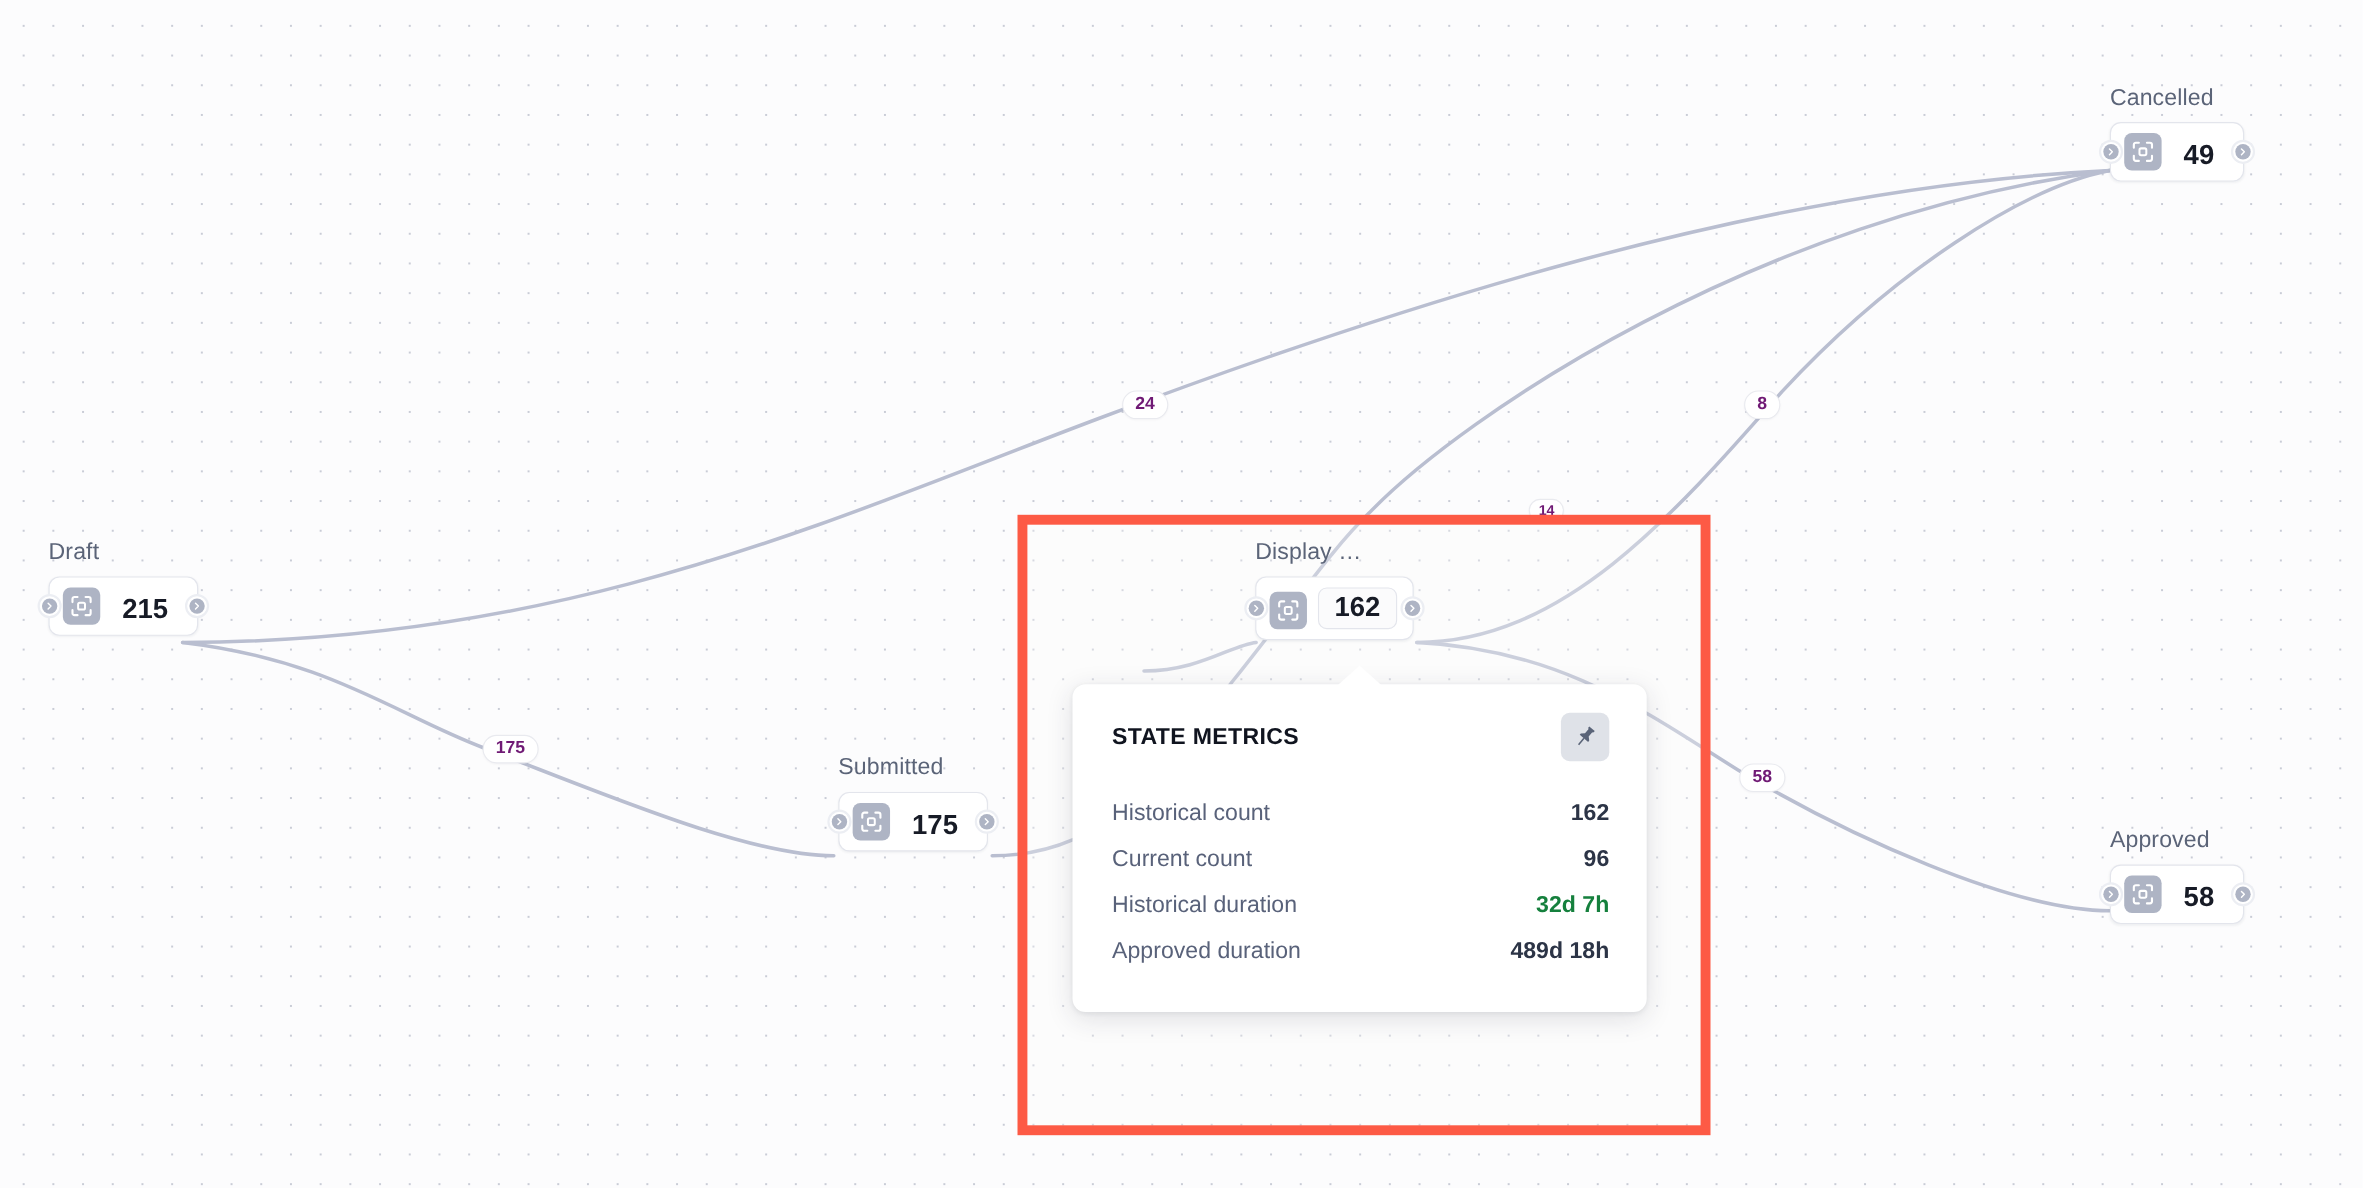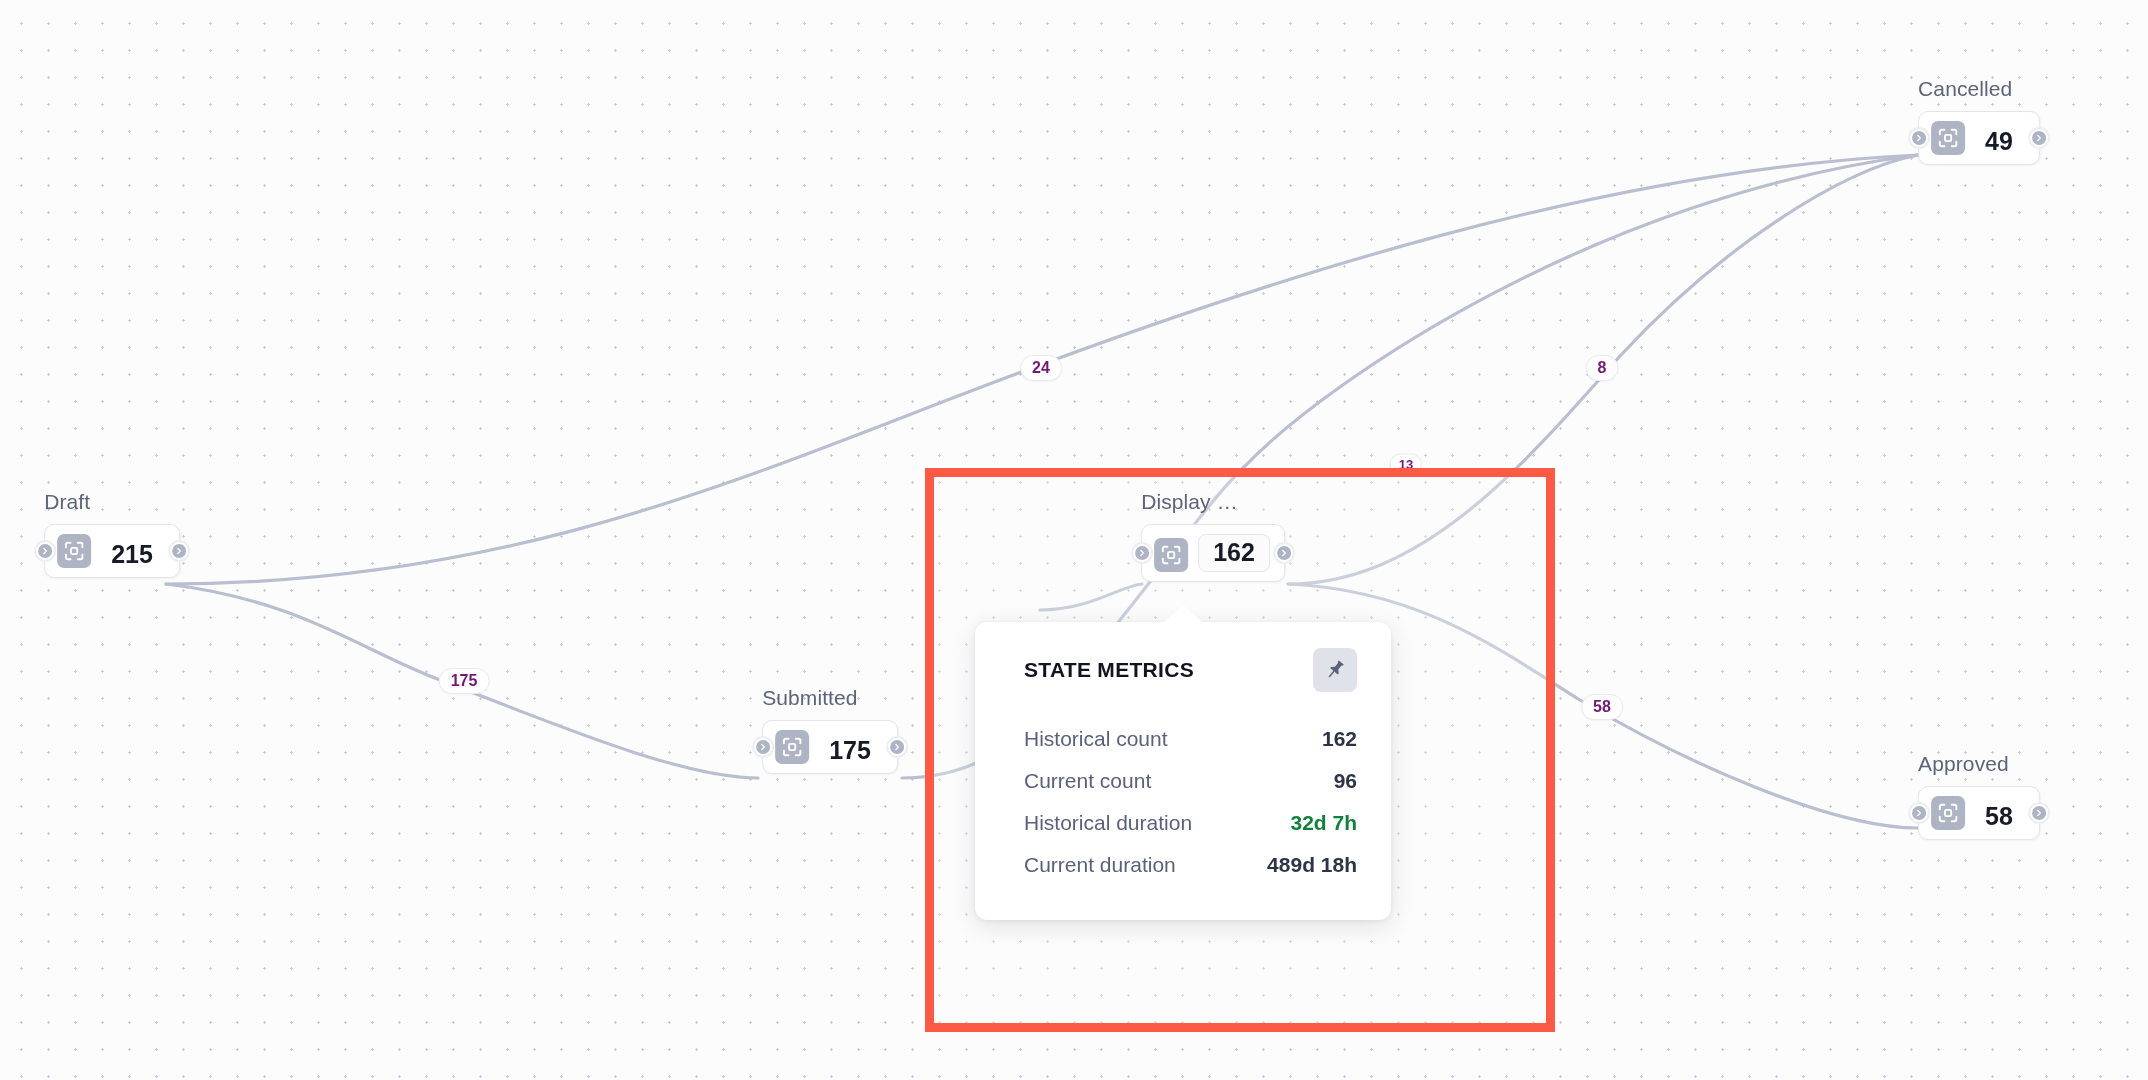--- a/index.html
+++ b/index.html
@@ -128,25 +128,25 @@
   #selection-rect {
     position: absolute;
     border: 9px solid #fd5a45;
     background: rgba(250,250,251,0.28);
     pointer-events: none;
   }
 
   
   #metrics-card {
     position: absolute;
-    width: 416px;
+    width: 522px;
     background: #ffffff;
     border-radius: 12px;
     box-shadow: 0 6px 24px rgba(35,40,60,0.13), 0 1px 4px rgba(35,40,60,0.07);
-    padding: 26px 34px 34px 49px;
+    padding: 26px 34px 34px 36px;
   }
   #metrics-card::before {
     content: "";
     position: absolute;
     top: -17px;
     left: 50%;
     margin-left: -20px;
     width: 0; height: 0;
     border-left: 20px solid transparent;
     border-right: 20px solid transparent;
@@ -205,21 +205,21 @@
 
     <path class="edge-path" d="M 1040,610 C 1090,610 1120,586 1142,584"></path>
 
     <path class="edge-path" d="M 1288,584 C 1420,584 1520,470 1620,356 C 1720,248 1840,170 1918,155"></path>
 
     <path class="edge-path" d="M 1288,584 C 1420,590 1500,650 1580,700 C 1680,760 1830,828 1918,828"></path>
   </svg>
 
   <div class="edge-label" style="left:1041px; top:368px;">24</div>
   <div class="edge-label" style="left:464px; top:681px;">175</div>
-  <div class="edge-label" style="left:1406px; top:464px; font-size:13px; padding:3px 8px;">13</div>
+  <div class="edge-label" style="left:1406px; top:464px; font-size:13px; padding:3px 8px;">14</div>
   <div class="edge-label" style="left:1602px; top:368px;">8</div>
   <div class="edge-label" style="left:1602px; top:707px;">58</div>
 
   <div id="selection-rect" style="left:925px; top:468px; width:630px; height:564px;"></div>
 
   <div class="node-wrap" style="left:112px; top:490px;">
     <div class="node-title">Draft</div>
     <div class="node-box">
       <div class="handle left">
           <div class="dot">
@@ -372,18 +372,18 @@
     </div>
     <div class="metric-row">
       <span class="metric-label">Current count</span>
       <span class="metric-value">96</span>
     </div>
     <div class="metric-row">
       <span class="metric-label">Historical duration</span>
       <span class="metric-value good">32d 7h</span>
     </div>
     <div class="metric-row">
-      <span class="metric-label">Current duration</span>
+      <span class="metric-label">Approved duration</span>
       <span class="metric-value">489d 18h</span>
     </div>
   </div>
 
 </div>
 
 </body></html>

